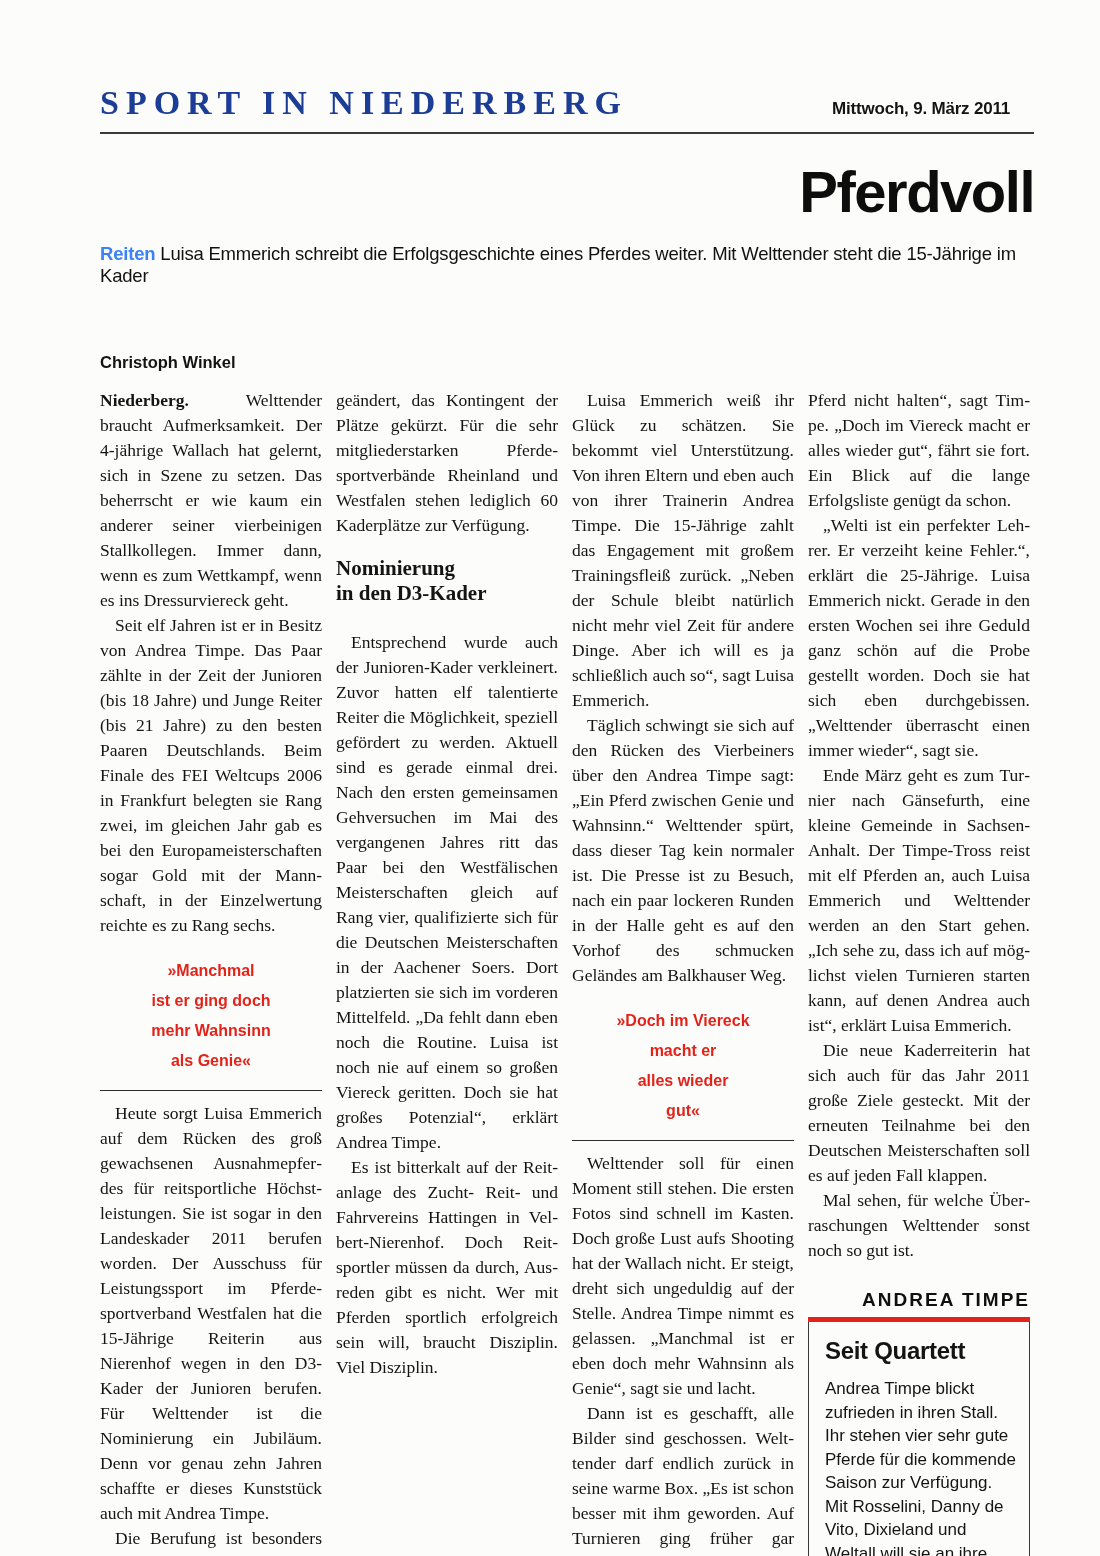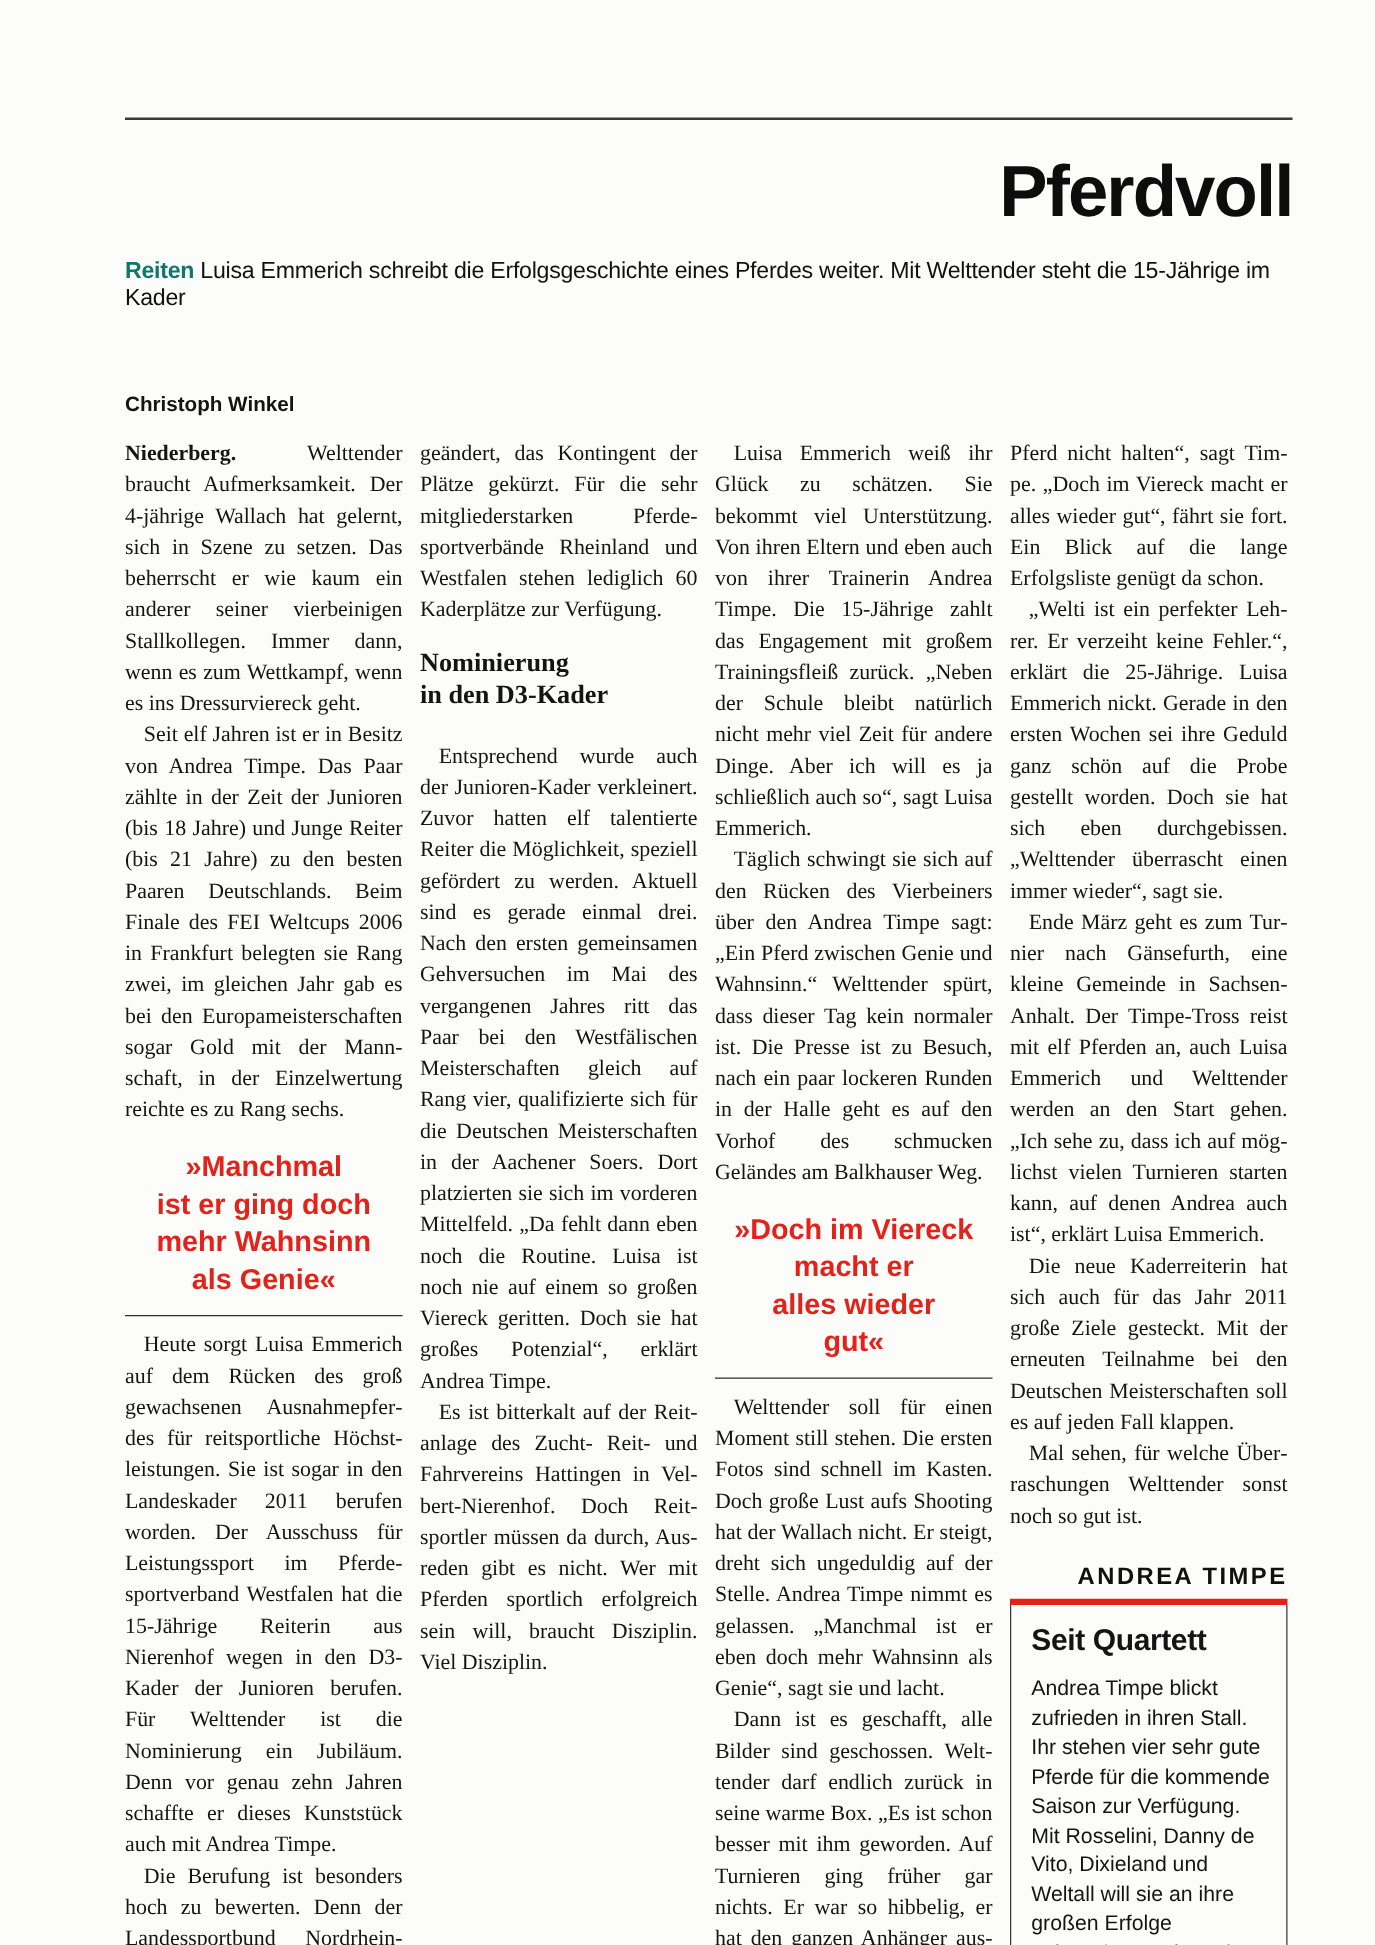--- a/index.html
+++ b/index.html
@@ -46,39 +46,39 @@
     letter-spacing: -1.5px;
     color: #0d0d0d;
   }
   .deck {
     margin-top: 18px;
     font-family: "Liberation Sans", sans-serif;
     font-size: 18.5px;
     letter-spacing: -0.2px;
     color: #111;
   }
-  .kicker { font-weight: bold; color: #0f766e; }
+  .kicker { font-weight: bold; color: #3b82f6; }
   .byline {
     margin-top: 66px;
     font-family: "Liberation Sans", sans-serif;
     font-weight: bold;
     font-size: 16.5px;
   }
   
   .columns { display: flex; gap: 14px; margin-top: 16px; }
   .col { width: 222px; font-size: 17.5px; line-height: 25px; text-align: justify; }
   .col p { margin: 0; }
   .col p.indent { text-indent: 15px; }
   .lead { font-weight: bold; }
   .pullquote {
     margin: 18px 0 14px 0;
     text-align: center;
     font-family: "Liberation Sans", sans-serif;
     font-weight: bold;
-    font-size: 23px;
+    font-size: 16px;
     line-height: 30px;
     color: #e3231a;
   }
   .quote-rule { border: 0; border-top: 1.5px solid #2d2d2d; margin: 0 0 10px 0; }
   .subhead {
     margin: 18px 0 24px 0;
     font-family: "Liberation Serif", serif;
     font-weight: bold;
     font-size: 21px;
     line-height: 25px;
@@ -95,20 +95,24 @@
   }
   .sidebar-title { font-weight: bold; font-size: 24px; letter-spacing: -0.3px; margin: 0 0 14px 0; }
   .sidebar-body { margin: 0; font-size: 17px; line-height: 23.5px; }
 </style>
 </head>
 <body>
 
 <div class="page">
   <div class="content">
 
+    <header class="masthead">
+      <div class="masthead-title">SPORT IN NIEDERBERG</div>
+      <div class="masthead-date">Mittwoch, 9. März 2011</div>
+    </header>
     <hr class="masthead-rule">
 
     <h1 class="headline">Pferdvoll</h1>
 
     <div class="deck">
       <span class="kicker">Reiten</span>
       <span>Luisa Emmerich schreibt die Erfolgsgeschichte eines Pferdes weiter. Mit Welttender steht die 15-Jährige im Kader</span>
     </div>
 
     <div class="byline">Christoph Winkel</div>

